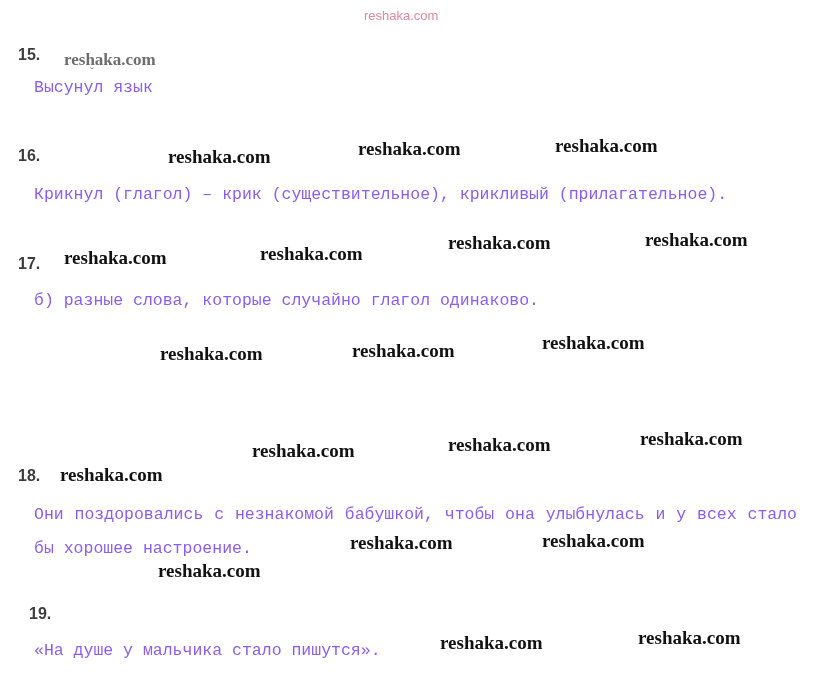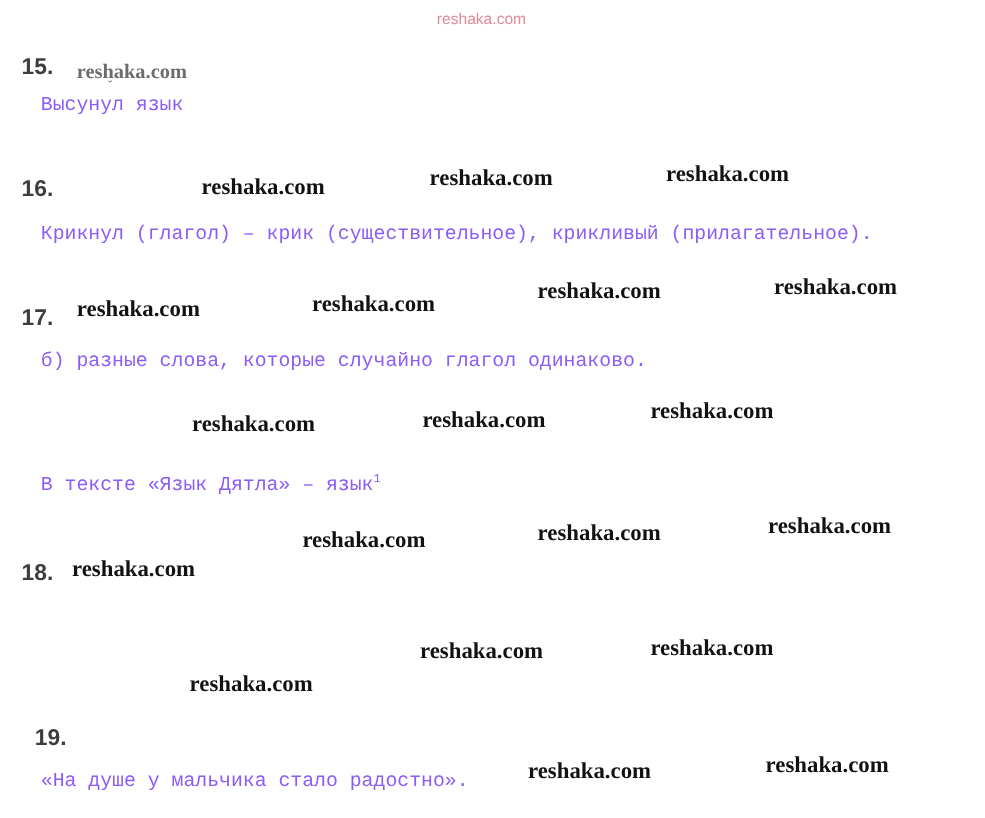--- a/index.html
+++ b/index.html
@@ -37,21 +37,21 @@
   }
   .wm-light {
     color: #6d6d6d;
     font-weight: bold;
   }
   
   .item-num {
     position: absolute;
     font-family: "Liberation Sans", sans-serif;
     font-weight: bold;
-    font-size: 19px;
+    font-size: 16px;
     color: #3d3d3d;
   }
   .para {
     position: absolute;
     font-family: Liberation Mono, monospace;
     font-size: 16.5px;
     color: #8b5cf6;
     white-space: nowrap;
   }
   .para.justify {
@@ -91,32 +91,32 @@
   <div class="wm" style="left:64px; top:247px; font-size:19px;">reshaka.com</div>
   <div class="wm" style="left:260px; top:243px; font-size:19px;">reshaka.com</div>
   <div class="wm" style="left:448px; top:232px; font-size:19px;">reshaka.com</div>
   <div class="wm" style="left:645px; top:229px; font-size:19px;">reshaka.com</div>
   <div class="para" style="left:34px; top:291px;">б) разные слова, которые случайно глагол одинаково.</div>
 
   <div class="wm" style="left:160px; top:343px; font-size:19px;">reshaka.com</div>
   <div class="wm" style="left:352px; top:340px; font-size:19px;">reshaka.com</div>
   <div class="wm" style="left:542px; top:332px; font-size:19px;">reshaka.com</div>
 
-  <div class="para" style="left:34px; top:394px;"><span>В тексте «Язык Дятла» – язык</span><sup>1</sup></div>
 
   <div class="wm" style="left:252px; top:440px; font-size:19px;">reshaka.com</div>
   <div class="wm" style="left:448px; top:434px; font-size:19px;">reshaka.com</div>
   <div class="wm" style="left:640px; top:428px; font-size:19px;">reshaka.com</div>
 
   <div class="item-num" style="left:18px; top:467px;">18.</div>
   <div class="wm" style="left:60px; top:464px; font-size:19px;">reshaka.com</div>
 
+  <div class="para justify" style="left:34px; top:498px; width:763px;">Они поздоровались с незнакомой бабушкой, чтобы она улыбнулась и у всех стало бы хорошее настроение.</div>
 
   <div class="wm" style="left:350px; top:532px; font-size:19px;">reshaka.com</div>
   <div class="wm" style="left:542px; top:530px; font-size:19px;">reshaka.com</div>
   <div class="wm" style="left:158px; top:560px; font-size:19px;">reshaka.com</div>
 
   <div class="item-num" style="left:18px; top:605px;margin-left:11px;">19.</div>
-  <div class="para" style="left:34px; top:641px;">«На душе у мальчика стало радостно».</div>
+  <div class="para" style="left:34px; top:641px;">«На душе у мальчика стало пишутся».</div>
   <div class="wm" style="left:440px; top:632px; font-size:19px;">reshaka.com</div>
   <div class="wm" style="left:638px; top:627px; font-size:19px;">reshaka.com</div>
 
 </div>
 
 </body></html>

